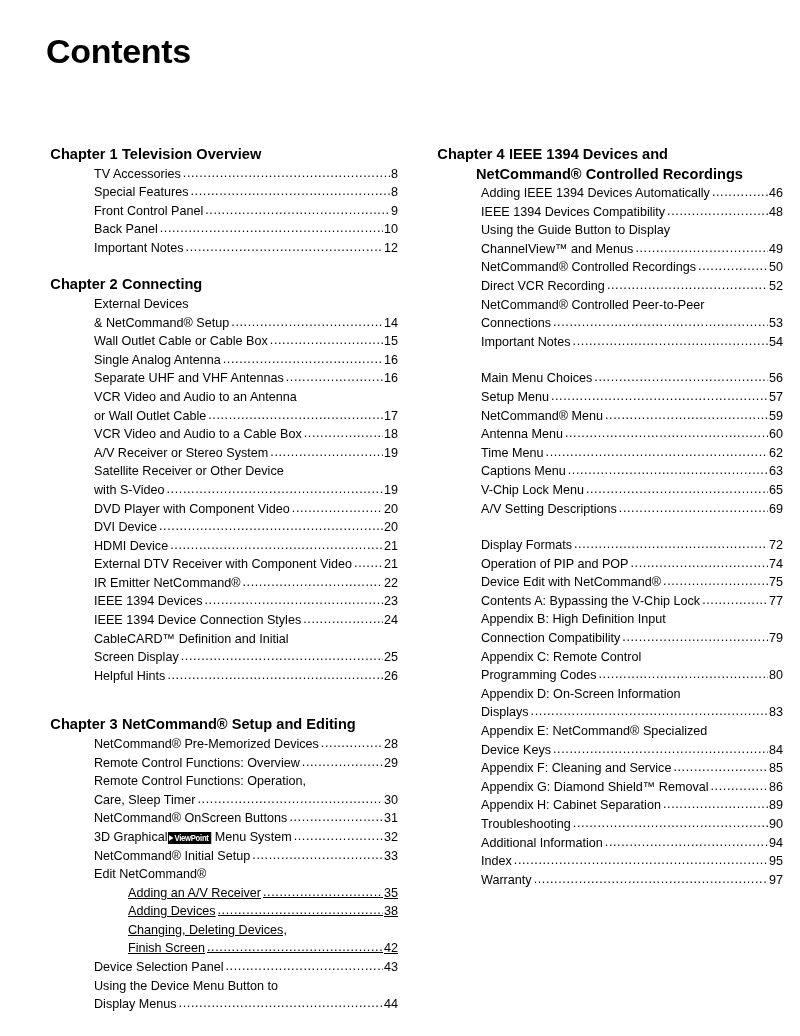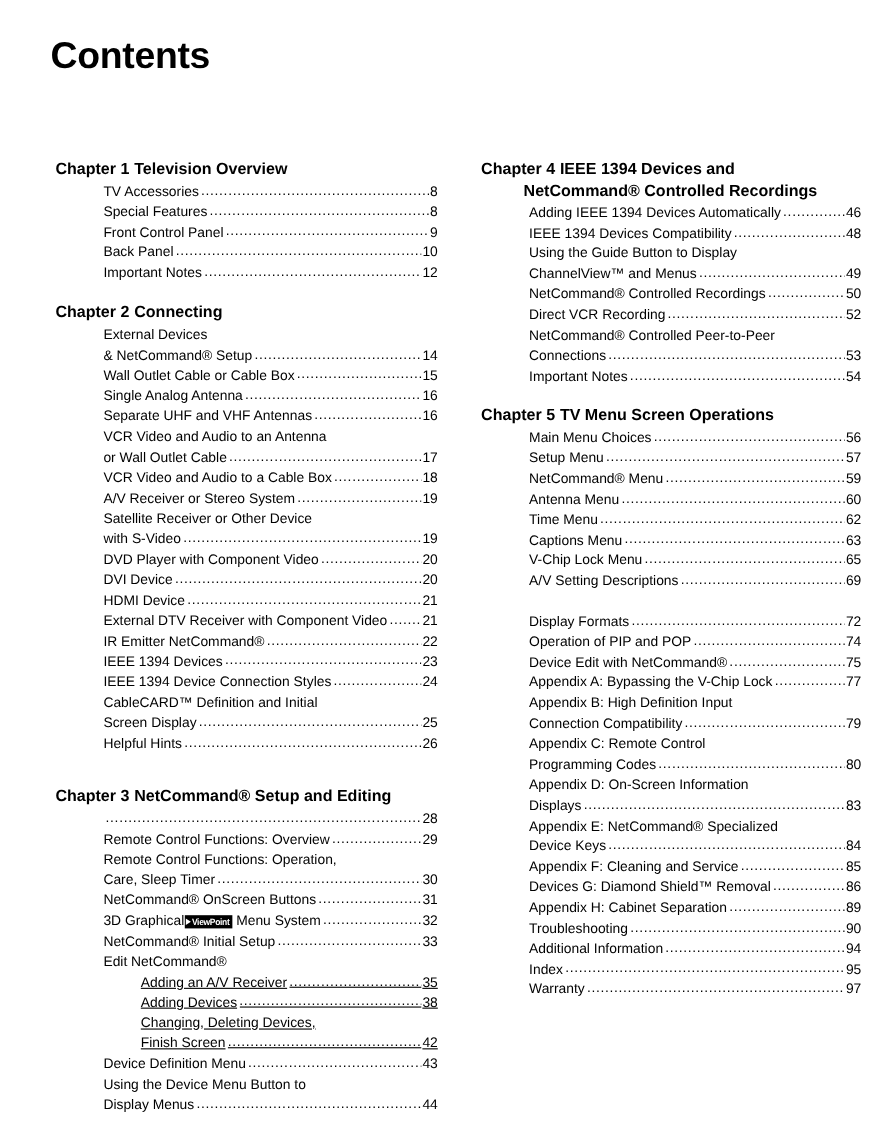--- a/index.html
+++ b/index.html
@@ -261,20 +261,21 @@
           <span class="pg">25</span>
         </div>
         <div class="entry">
           <span class="label">Helpful Hints</span>
           <span class="dots"></span>
           <span class="pg">26</span>
         </div>
         <div class="gap-lg"></div>
         <div class="chapter"><span class="num">Chapter 3</span><span>NetCommand® Setup and Editing</span></div>
         <div class="entry">
+          <span class="label">NetCommand® Pre-Memorized Devices</span>
           <span class="dots"></span>
           <span class="pg">28</span>
         </div>
         <div class="entry">
           <span class="label">Remote Control Functions: Overview </span>
           <span class="dots"></span>
           <span class="pg">29</span>
         </div>
         <div class="entry nolead">
           <span class="label">Remote Control Functions: Operation,</span>
@@ -316,21 +317,21 @@
         </div>
         <div class="entry sub nolead">
           <span class="label">Changing, Deleting Devices,</span>
         </div>
         <div class="entry sub">
           <span class="label">Finish Screen </span>
           <span class="dots"></span>
           <span class="pg">42</span>
         </div>
         <div class="entry">
-          <span class="label">Device Definition Menu </span>
+          <span class="label">Device Selection Panel </span>
           <span class="dots"></span>
           <span class="pg">43</span>
         </div>
         <div class="entry nolead">
           <span class="label">Using the Device Menu Button to</span>
         </div>
         <div class="entry">
           <span class="label">Display Menus</span>
           <span class="dots"></span>
           <span class="pg">44</span>
@@ -374,21 +375,20 @@
           <span class="label">Connections</span>
           <span class="dots"></span>
           <span class="pg">53</span>
         </div>
         <div class="entry">
           <span class="label">Important Notes </span>
           <span class="dots"></span>
           <span class="pg">54</span>
         </div>
         <div class="gap-md"></div>
-        <div class="chapter"><span class="num">Chapter 5</span><span>TV Menu Screen Operations</span></div>
         <div class="entry">
           <span class="label">Main Menu Choices </span>
           <span class="dots"></span>
           <span class="pg">56</span>
         </div>
         <div class="entry">
           <span class="label">Setup Menu</span>
           <span class="dots"></span>
           <span class="pg">57</span>
         </div>
@@ -432,21 +432,21 @@
           <span class="label">Operation of PIP and POP </span>
           <span class="dots"></span>
           <span class="pg">74</span>
         </div>
         <div class="entry">
           <span class="label">Device Edit with NetCommand® </span>
           <span class="dots"></span>
           <span class="pg">75</span>
         </div>
         <div class="entry">
-          <span class="label">Appendix A: Bypassing the V-Chip Lock </span>
+          <span class="label">Contents A: Bypassing the V-Chip Lock </span>
           <span class="dots"></span>
           <span class="pg">77</span>
         </div>
         <div class="entry nolead">
           <span class="label">Appendix B: High Definition Input</span>
         </div>
         <div class="entry">
           <span class="label">Connection Compatibility </span>
           <span class="dots"></span>
           <span class="pg">79</span>
@@ -474,21 +474,21 @@
           <span class="label">Device Keys </span>
           <span class="dots"></span>
           <span class="pg">84</span>
         </div>
         <div class="entry">
           <span class="label">Appendix F: Cleaning and Service </span>
           <span class="dots"></span>
           <span class="pg">85</span>
         </div>
         <div class="entry">
-          <span class="label">Devices G: Diamond Shield™ Removal</span>
+          <span class="label">Appendix G: Diamond Shield™ Removal</span>
           <span class="dots"></span>
           <span class="pg">86</span>
         </div>
         <div class="entry">
           <span class="label">Appendix H:  Cabinet Separation </span>
           <span class="dots"></span>
           <span class="pg">89</span>
         </div>
         <div class="entry">
           <span class="label">Troubleshooting   </span>

